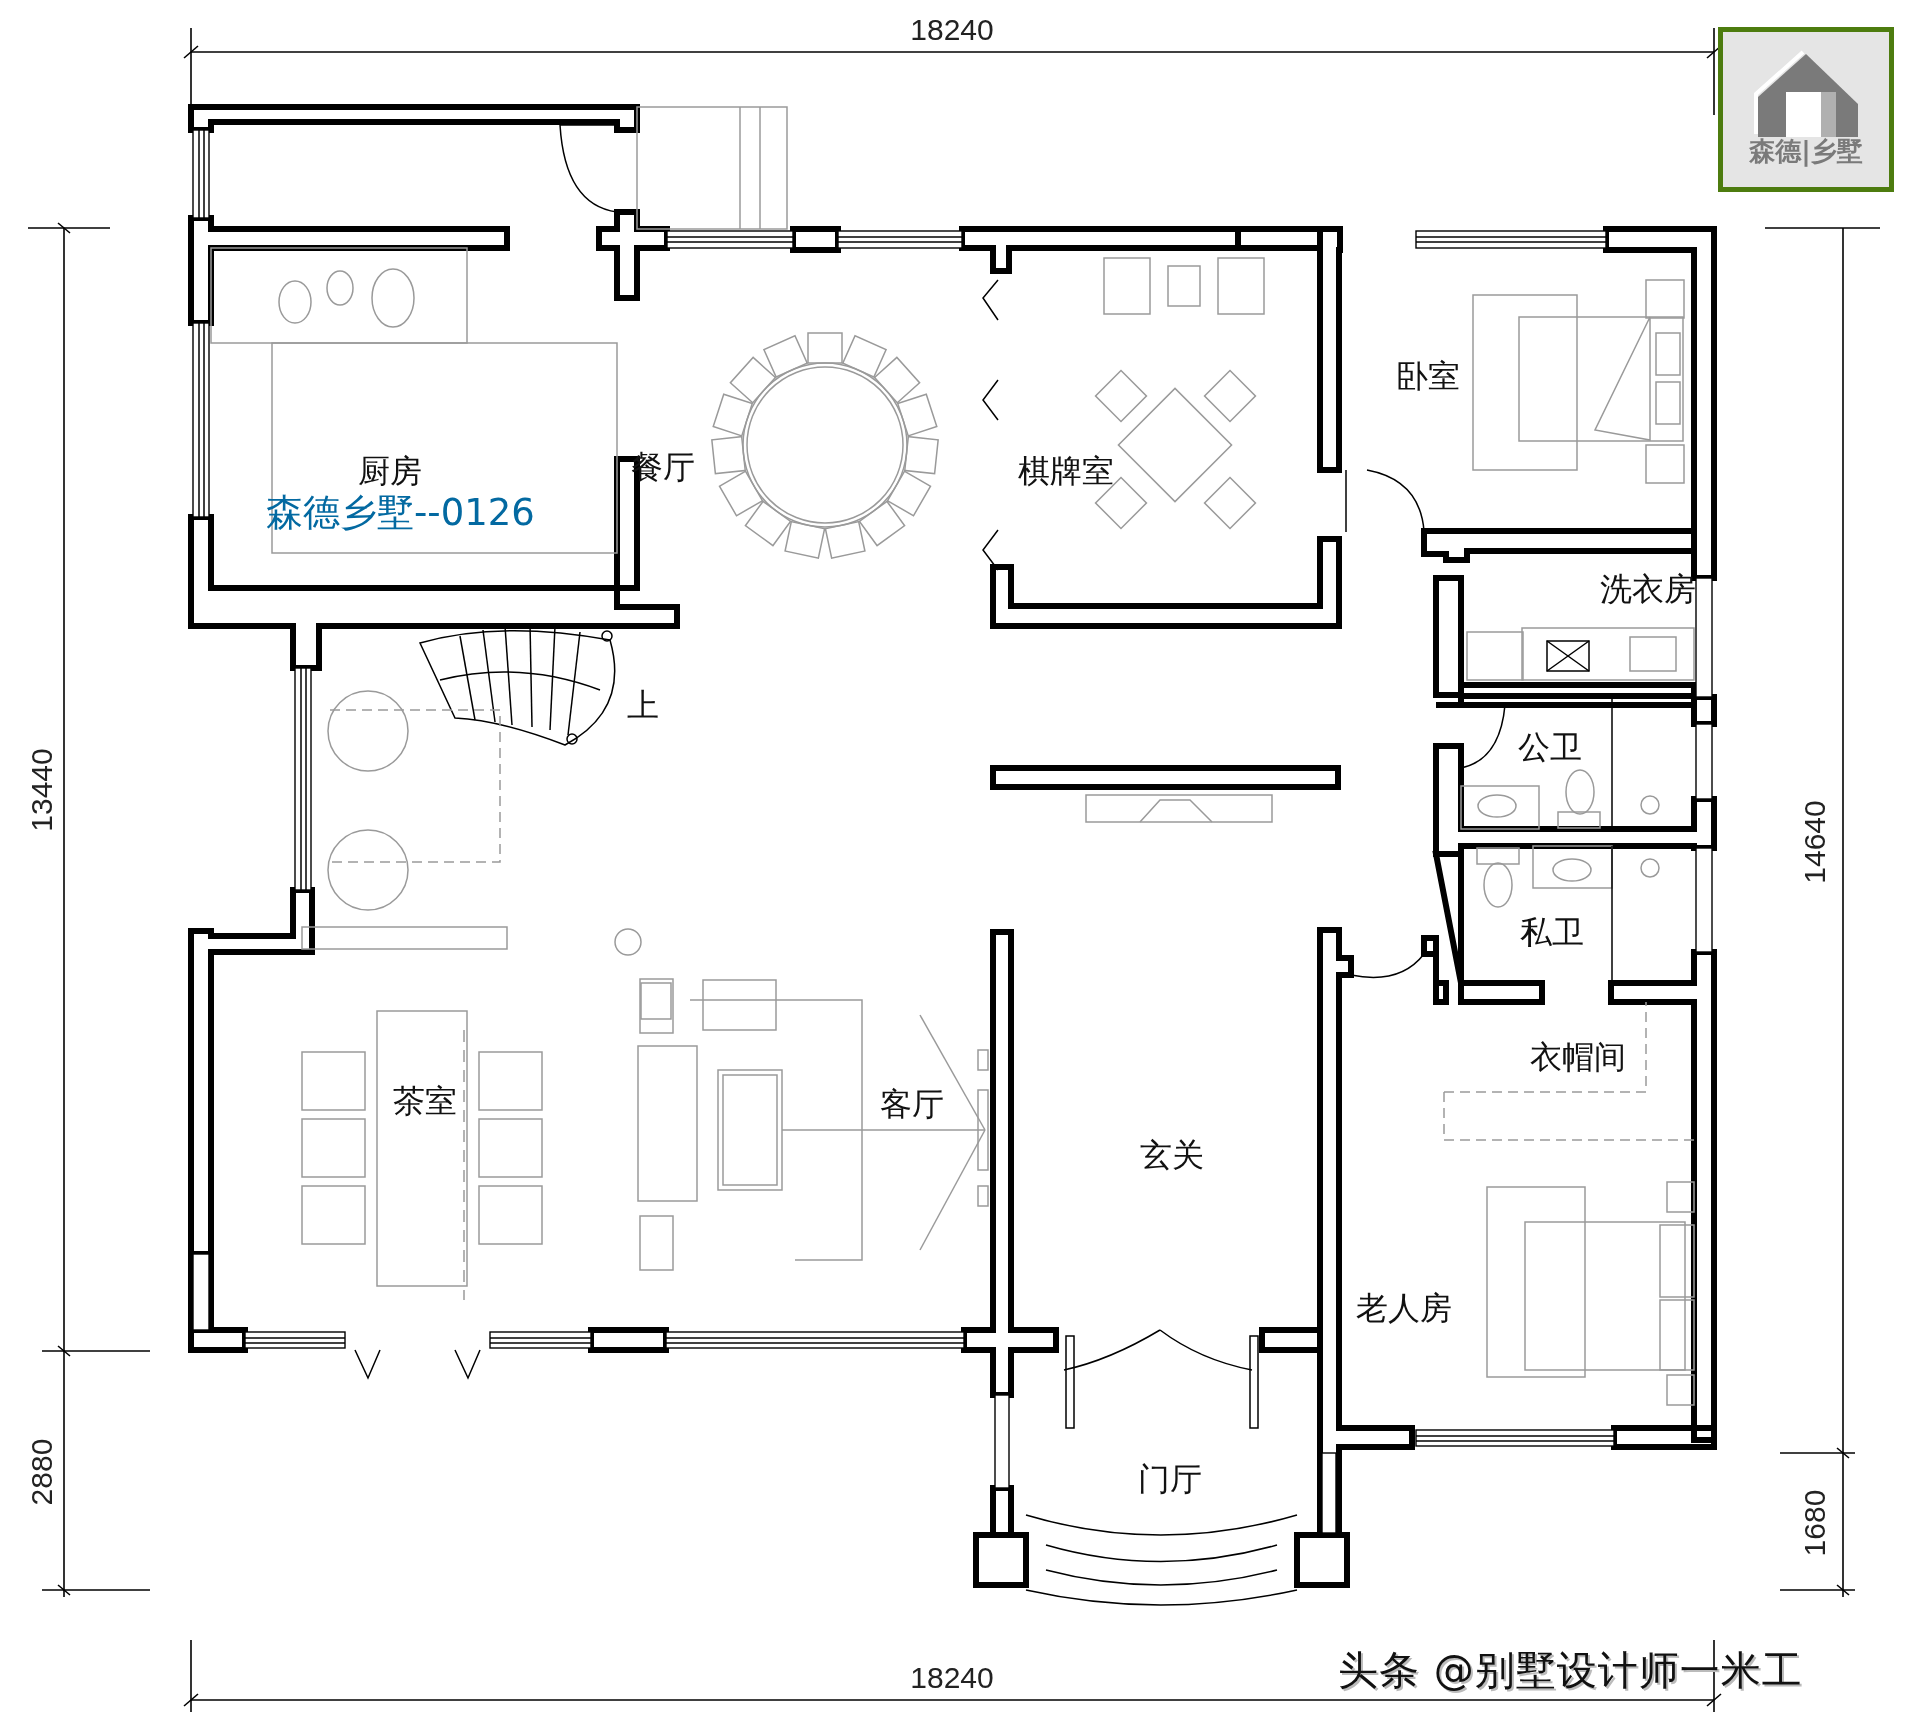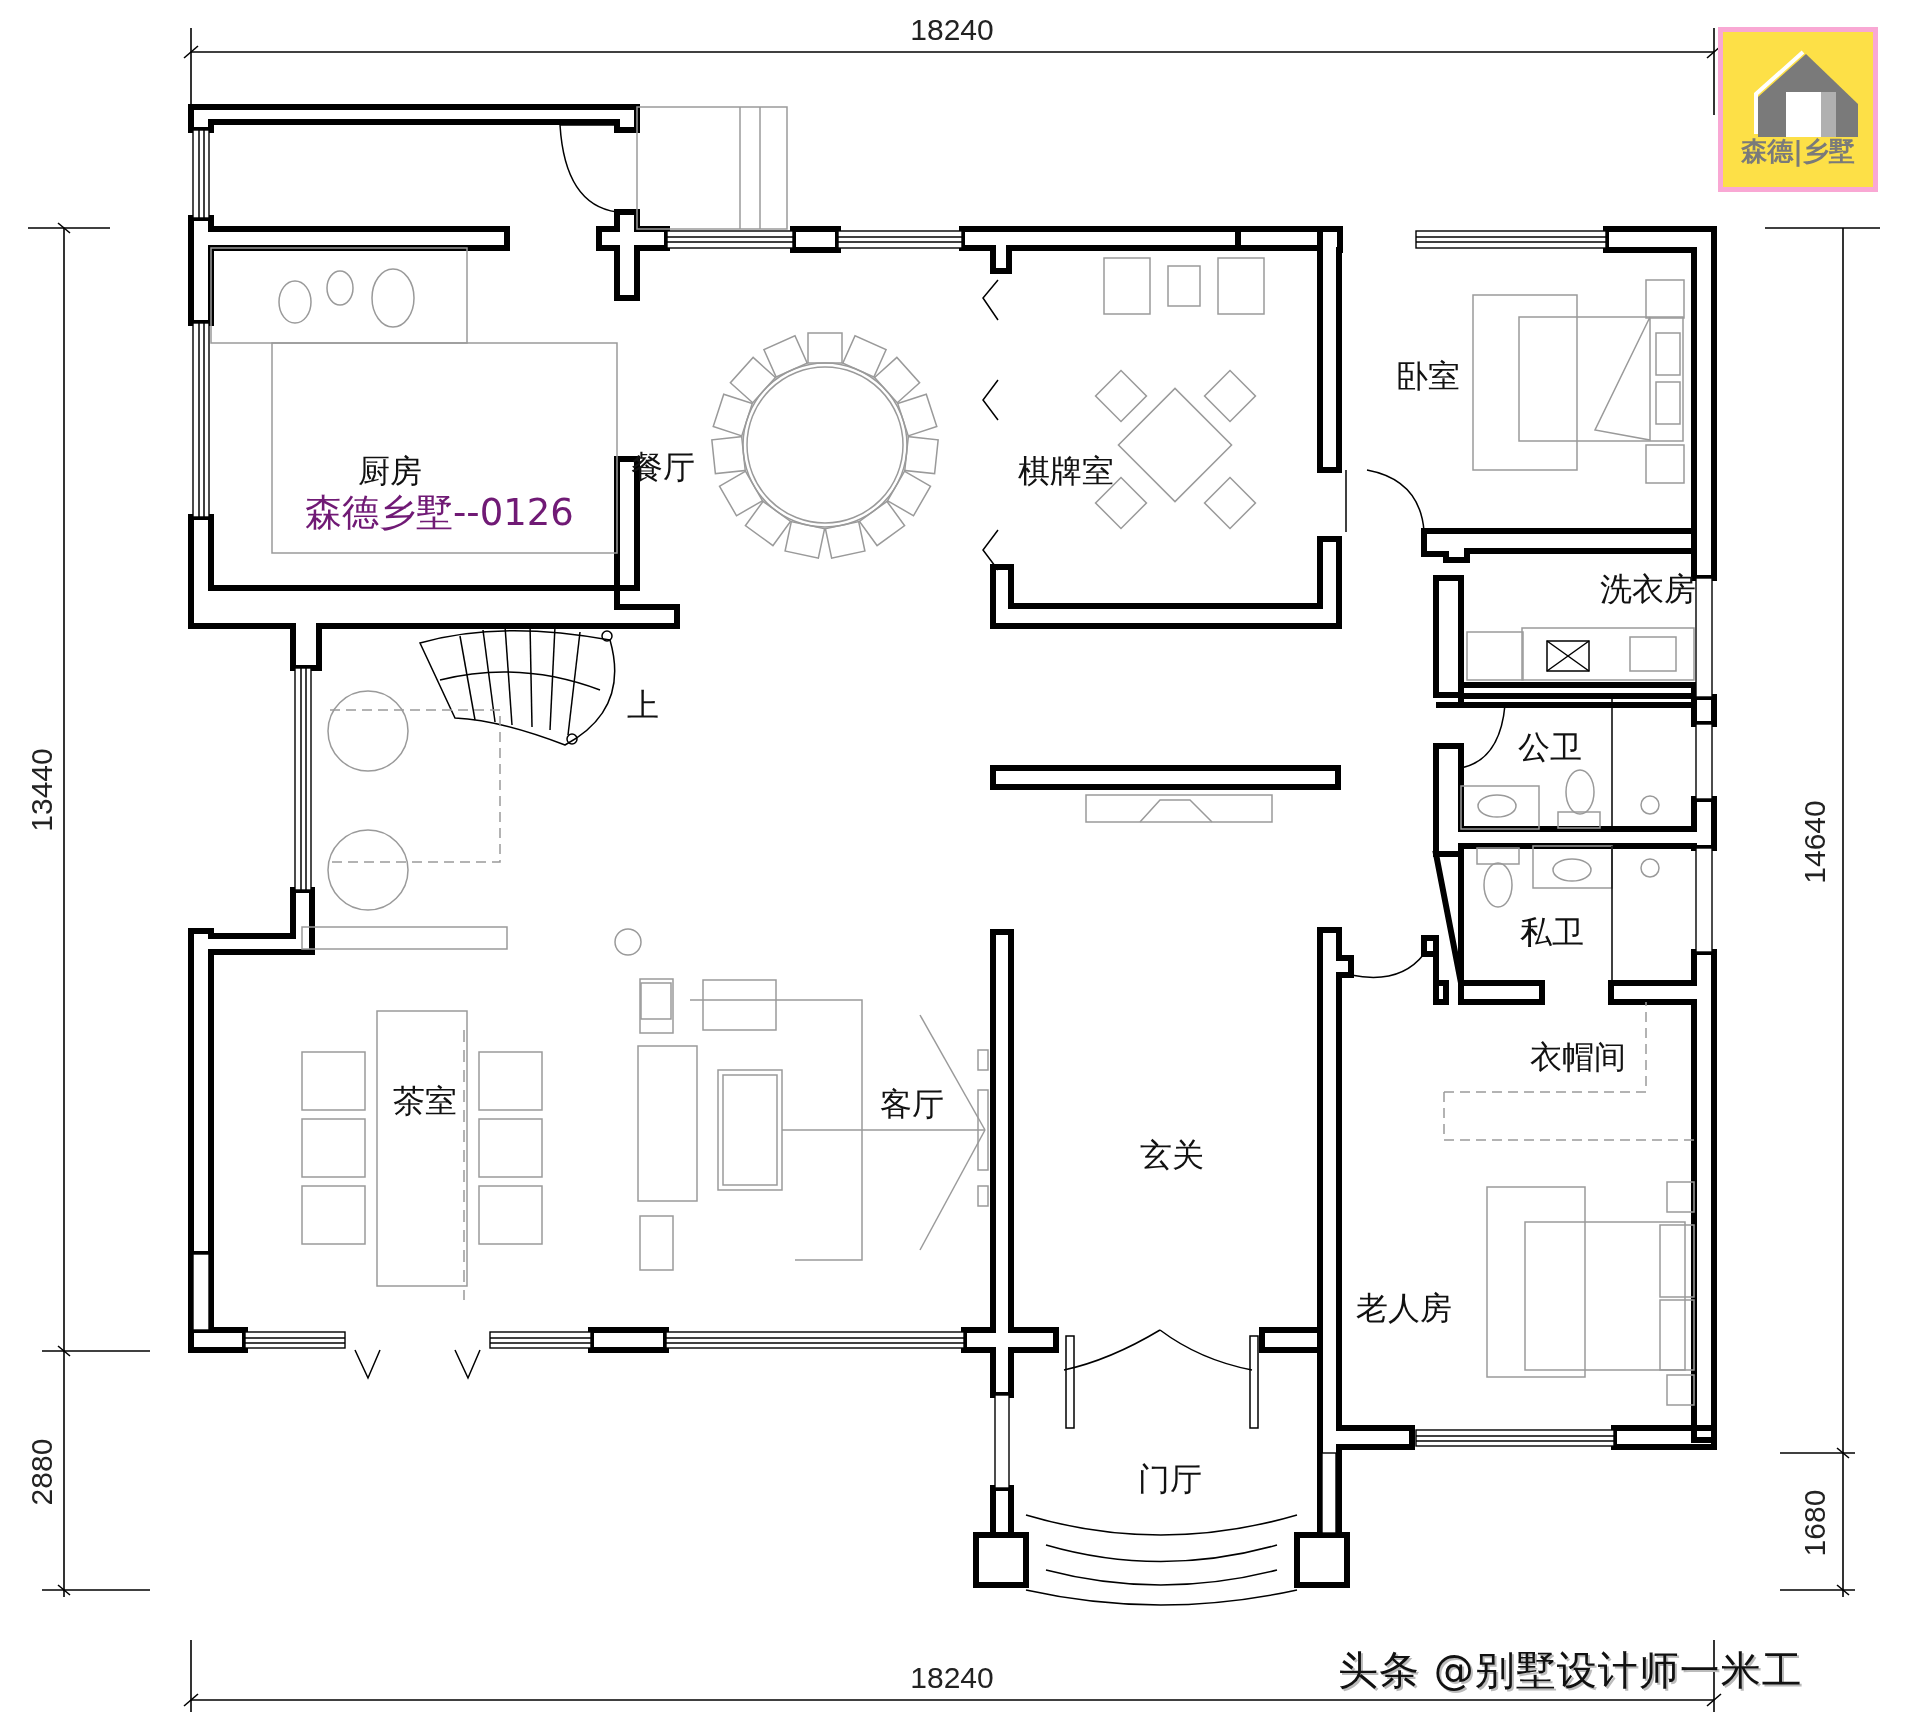--- a/index.html
+++ b/index.html
@@ -8,23 +8,23 @@
   .wall{fill:none;stroke:#000;stroke-width:6;stroke-linejoin:miter;}
   .wallfill{fill:#fff;stroke:#000;stroke-width:6;}
   .thin{fill:none;stroke:#000;stroke-width:1.5;}
   .furn{fill:none;stroke:#9a9a9a;stroke-width:1.5;}
   .dash{fill:none;stroke:#9a9a9a;stroke-width:1.5;stroke-dasharray:10 6;}
   .dim{fill:none;stroke:#000;stroke-width:1.6;}
   .win{fill:#fff;stroke:#000;stroke-width:1.4;}
   .label{position:absolute;font-family:"DejaVu Sans",sans-serif;font-size:32px;color:#111;white-space:nowrap;transform:translate(-50%,-50%);font-weight:300;}
   .dimtxt{position:absolute;font-family:"Liberation Sans",sans-serif;font-size:30px;color:#222;white-space:nowrap;transform:translate(-50%,-50%);}
   .dimtxt.vert{transform:translate(-50%,-50%) rotate(-90deg);}
-  .watermark-red{position:absolute;font-family:"DejaVu Sans",sans-serif;font-size:37px;color:#701a75;white-space:nowrap;margin-left:39px;}
+  .watermark-red{position:absolute;font-family:"DejaVu Sans",sans-serif;font-size:37px;color:#0369a1;white-space:nowrap;}
   .credit{position:absolute;font-family:"DejaVu Sans",sans-serif;font-size:40px;color:#111;white-space:nowrap;letter-spacing:1px;text-shadow:2px 2px 0 #bbb;}
-  .logo{position:absolute;left:1718px;top:27px;width:160px;height:165px;border:5px solid #f9a8d4;box-sizing:border-box;background:#fde047;}
+  .logo{position:absolute;left:1718px;top:27px;width:176px;height:165px;border:5px solid #4d7c0f;box-sizing:border-box;background:#e5e5e5;}
   .logo-text{position:absolute;left:0;right:0;bottom:18px;text-align:center;font-size:26px;color:#7a7a7a;font-weight:bold;}
 </style>
 </head>
 <body>
 
 <svg id="plan" viewBox="0 0 1920 1728" xmlns="http://www.w3.org/2000/svg">
 
   <g>
     <line class="dim" x1="191" y1="52" x2="1714" y2="52"></line>
     <line class="dim" x1="191" y1="28" x2="191" y2="115"></line>

